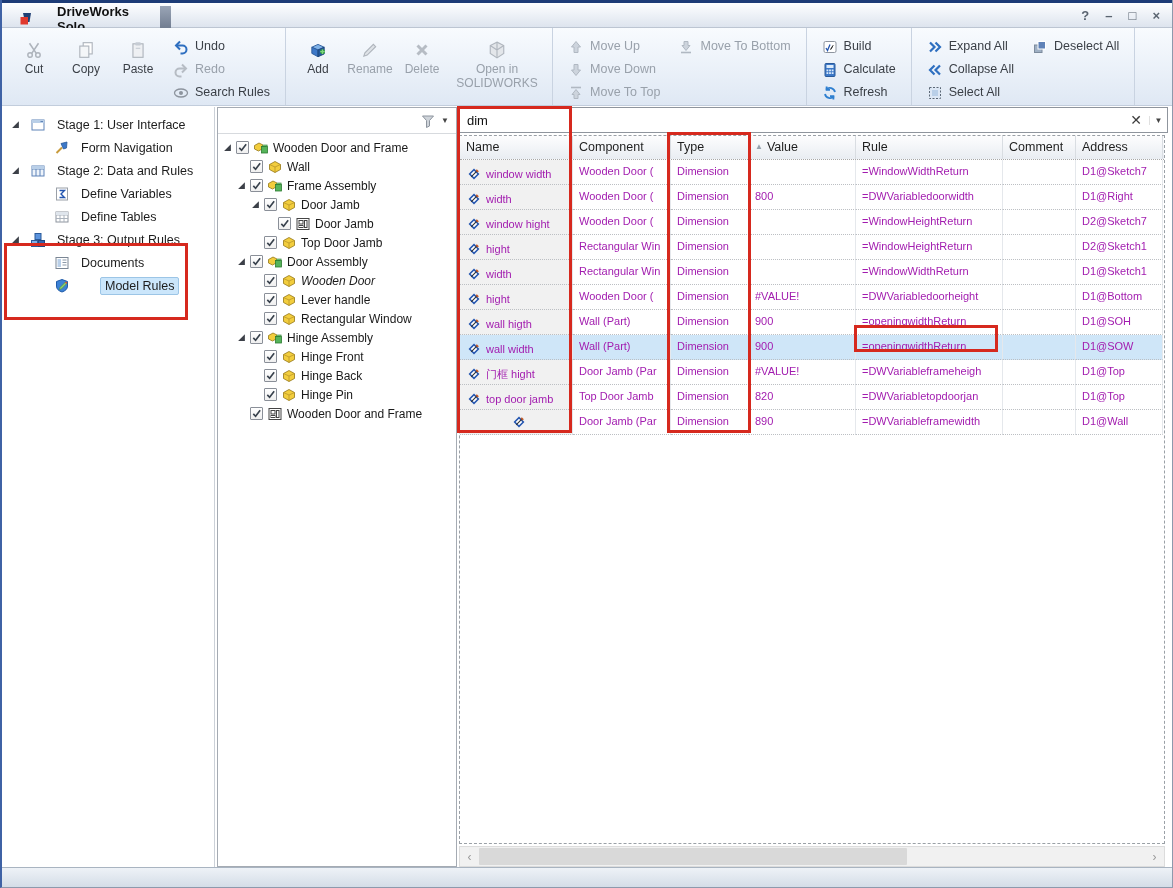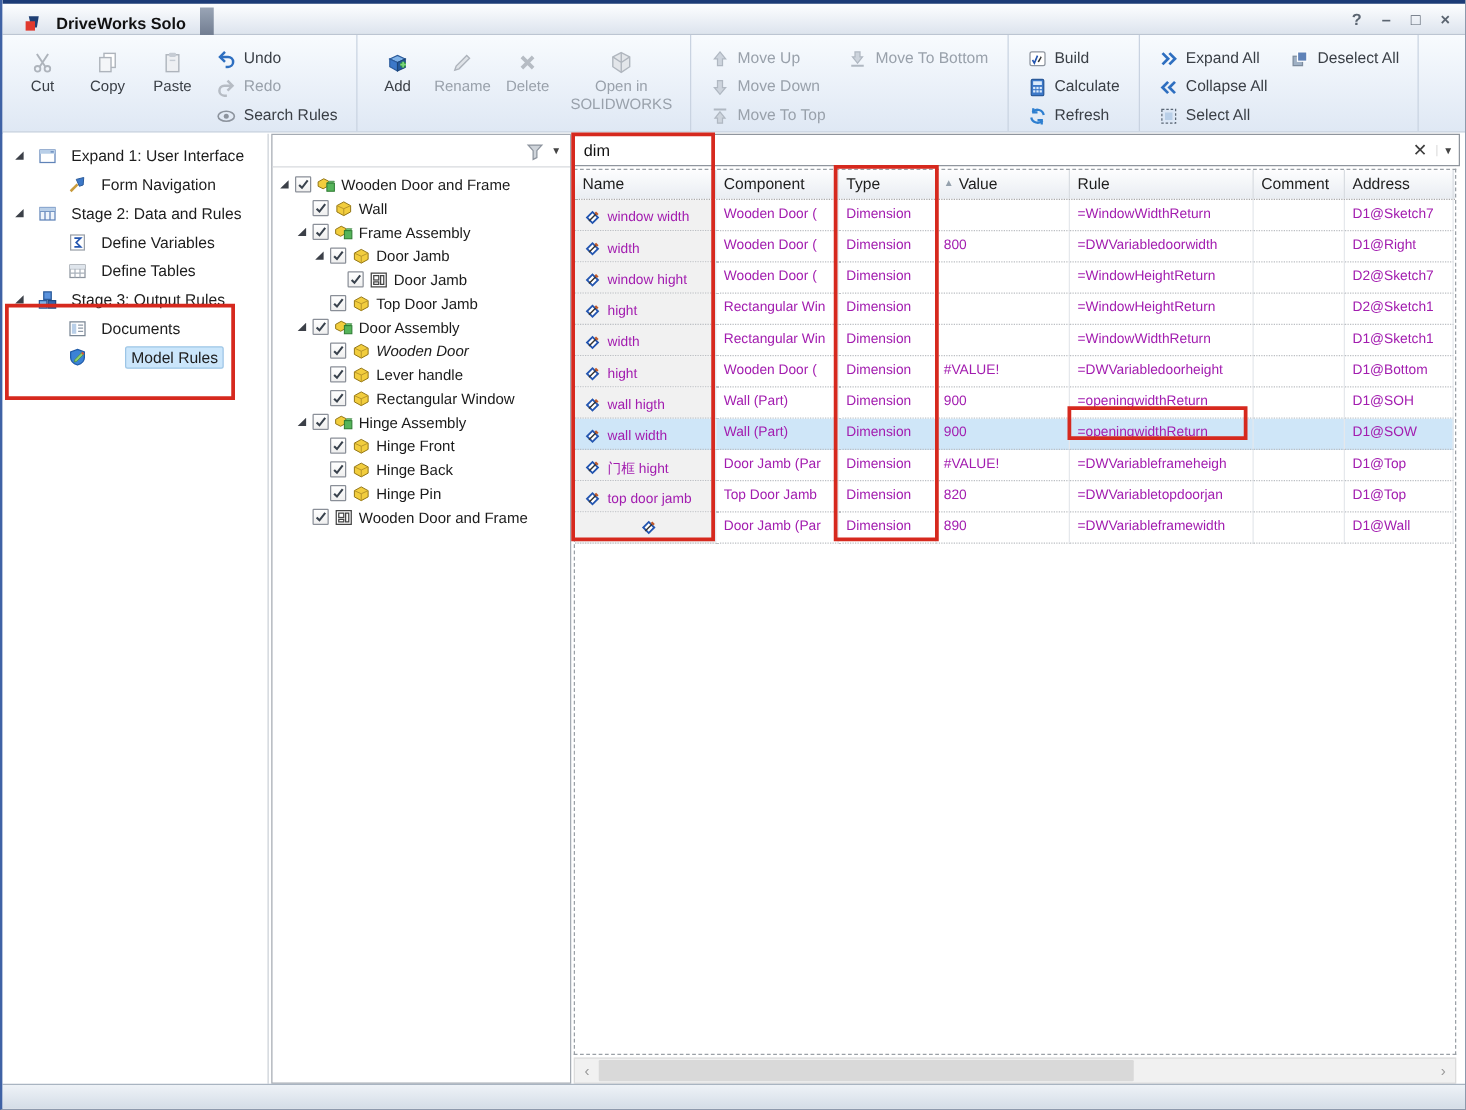--- a/index.html
+++ b/index.html
@@ -3,21 +3,21 @@
 <meta charset="utf-8">
 <style>
   * { margin:0; padding:0; box-sizing:border-box; }
   body { font-family:"Liberation Sans", sans-serif; background:#fff; }
   .window { position:relative; width:1173px; height:888px; overflow:hidden; background:#fff;
             border-left:2px solid #3f62a5; border-right:1px solid #8d99ac; border-bottom:1px solid #8d99ac; }
 
   
   .titlebar { position:absolute; top:0; left:0; right:0; height:28px;
               background:linear-gradient(#fdfeff,#dde4ee); border-top:3px solid #1d3c77; border-bottom:1px solid #bcc5d2; }
-  .title-tab { position:absolute; left:0; top:3px; height:25px; width:158px; display:flex; align-items:center; gap:11px;
+  .title-tab { position:absolute; left:0; top:3px; height:25px; width:158px; display:flex; align-items:center; gap:23px;
                padding-left:16px; font-weight:bold; font-size:13px; color:#111; }
   .tab-edge { position:absolute; left:158px; top:3px; width:11px; height:24px;
               background:linear-gradient(180deg,#9aa5b6,#6e7a8e); border-radius:0 0 2px 2px; }
   .win-controls { position:absolute; right:12px; top:5px; display:flex; gap:16px; color:#5a6470; font-size:13px; font-weight:bold; }
   .win-controls span { cursor:default; }
 
   
   .toolbar { position:absolute; top:28px; left:0; right:0; height:78px; display:flex;
              background:linear-gradient(#f8fbfe,#dfe8f4); border-bottom:1px solid #c2cddc; }
   .tb-group { display:flex; align-items:flex-start; padding:3px 8px; border-right:1px solid #c9d3e1; gap:4px; }
@@ -346,21 +346,21 @@
             <path d="M7 1v6H1z" fill="#3c4048"></path>
           </svg>
         </span>
         <span class="icon">
           <svg viewBox="0 0 16 16">
             <rect x="2" y="3" width="12" height="10" fill="#fff" stroke="#5f83b8"></rect>
             <rect x="2" y="3" width="12" height="3" fill="#b9cfe8"></rect>
             <rect x="10.5" y="4" width="2.5" height="1" fill="#5f83b8"></rect>
           </svg>
         </span>
-        <span class="sb-label">Expand 1: User Interface</span>
+        <span class="sb-label">Stage 1: User Interface</span>
       </div>
       <div class="sb-item" style="padding-left: 44px;">
         <span class="icon">
           <svg viewBox="0 0 16 16">
             <path d="M2.5 13l5.5-5.5" stroke="#c89b3c" stroke-width="2"></path>
             <path d="M7 3.5L13 2l-.5 6-3 1z" fill="#3c78c8" stroke="#2a5a9a" stroke-width=".8"></path>
           </svg>
         </span>
         <span class="sb-label">Form Navigation</span>
       </div>

